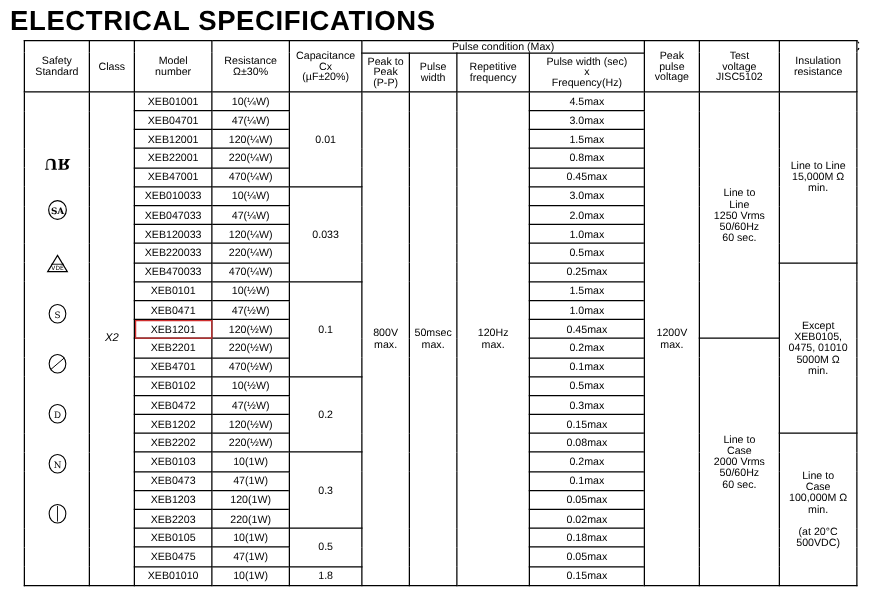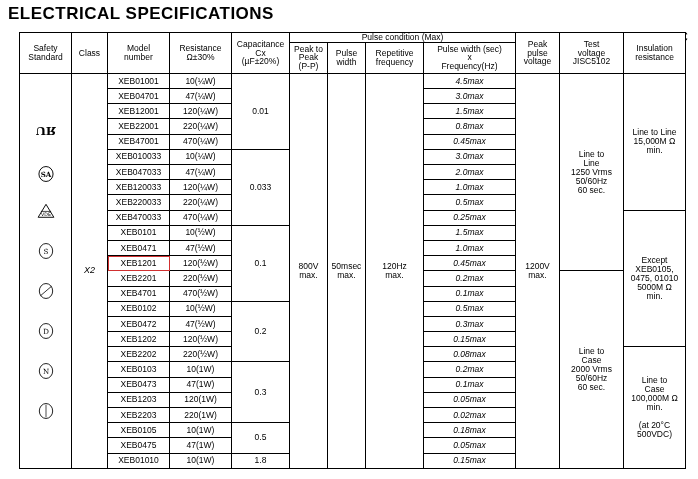--- a/index.html
+++ b/index.html
@@ -9,21 +9,21 @@
     color:#000;
     overflow:hidden;
   }
   #page{position:relative;width:698px;height:479px;}
 
   .hdr{
     position:absolute;left:0;top:4px;width:698px;height:24px;
   }
   .hdr-title{
     position:absolute;left:8px;top:0;
-    font-size:17px;font-weight:bold;letter-spacing:0.5px;
+    font-size:22px;font-weight:bold;letter-spacing:0.5px;
   }
   .hdr-temp{
     position:absolute;right:10px;top:4px;
     font-size:12px;
     margin-top:22px;
   }
 
   table.spec{
     position:absolute;left:19px;top:32px;
     border-collapse:collapse;
@@ -39,21 +39,21 @@
     font-weight:normal;
     line-height:1.05;
   }
   .colhdr{
     font-size:8.5px;font-weight:bold;
     padding:2px 1px;
   }
   .rowcell{height:14.2px;font-size:8.5px;}
   .modelcell{text-align:left;padding-left:4px;font-size:8.5px;}
   .rescell{font-size:8.5px;margin-top:13px;}
-  .pwcell{font-size:8.5px;font-style:italic;}
+  .pwcell{font-size:8.5px;}
 
   .highlight{outline:1.4px solid #d03030;outline-offset:-1.4px;}
 
   .vcent{font-size:8.5px;}
   .big{font-size:9px;font-style:italic;}
 
   .multi{line-height:1.25;}
 
   
   .mark{
@@ -104,21 +104,21 @@
           <td class="colhdr">Pulse width (sec)<br>x<br>Frequency(Hz)</td>
         </tr>
         <tr>
           <td rowspan="26" style="padding:0;">
             <div style="display:flex;flex-direction:column;align-items:center;justify-content:space-around;height:100%;padding:2px 0;">
               <div style="height:40px;display:flex;align-items:center;">
                 <svg class="mark" viewBox="0 0 28 24">
                   <text x="14" y="17" font-family="DejaVu Serif, serif" font-size="15" font-weight="bold" text-anchor="middle" transform="rotate(180 14 12)">ЯU</text>
                 </svg>
               </div>
-              <div style="height:40px;display:flex;align-items:flex-end;">
+              <div style="height:40px;display:flex;align-items:flex-start;">
                 <svg class="mark" viewBox="0 0 28 24">
                   <ellipse cx="14" cy="12" rx="9" ry="9.5" fill="none" stroke="#000" stroke-width="1.2"></ellipse>
                   <text x="14" y="16" font-family="DejaVu Serif, serif" font-size="9" font-weight="bold" text-anchor="middle">SA</text>
                 </svg>
               </div>
               <div style="height:40px;display:flex;align-items:center;">
                 <svg class="mark" viewBox="0 0 28 24">
                   <polygon points="14,3.5 24,20 4,20" fill="none" stroke="#000" stroke-width="1.2"></polygon>
                   <text x="14" y="18" font-family="DejaVu Sans, sans-serif" font-size="6" text-anchor="middle">VDE</text>
                   <line x1="7.5" y1="12.5" x2="20.5" y2="12.5" stroke="#000" stroke-width="0.9"></line>

